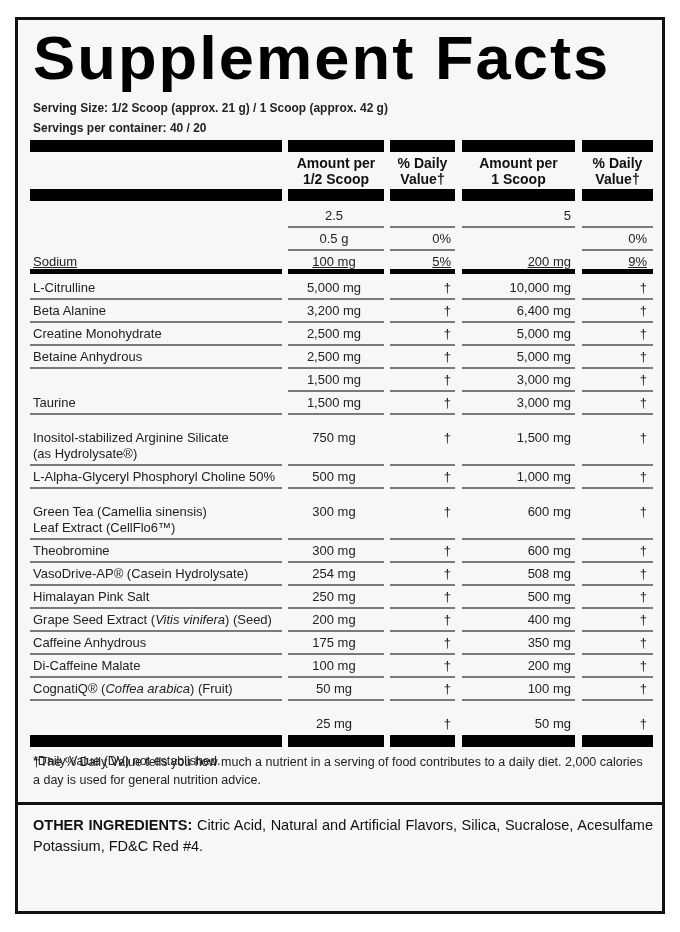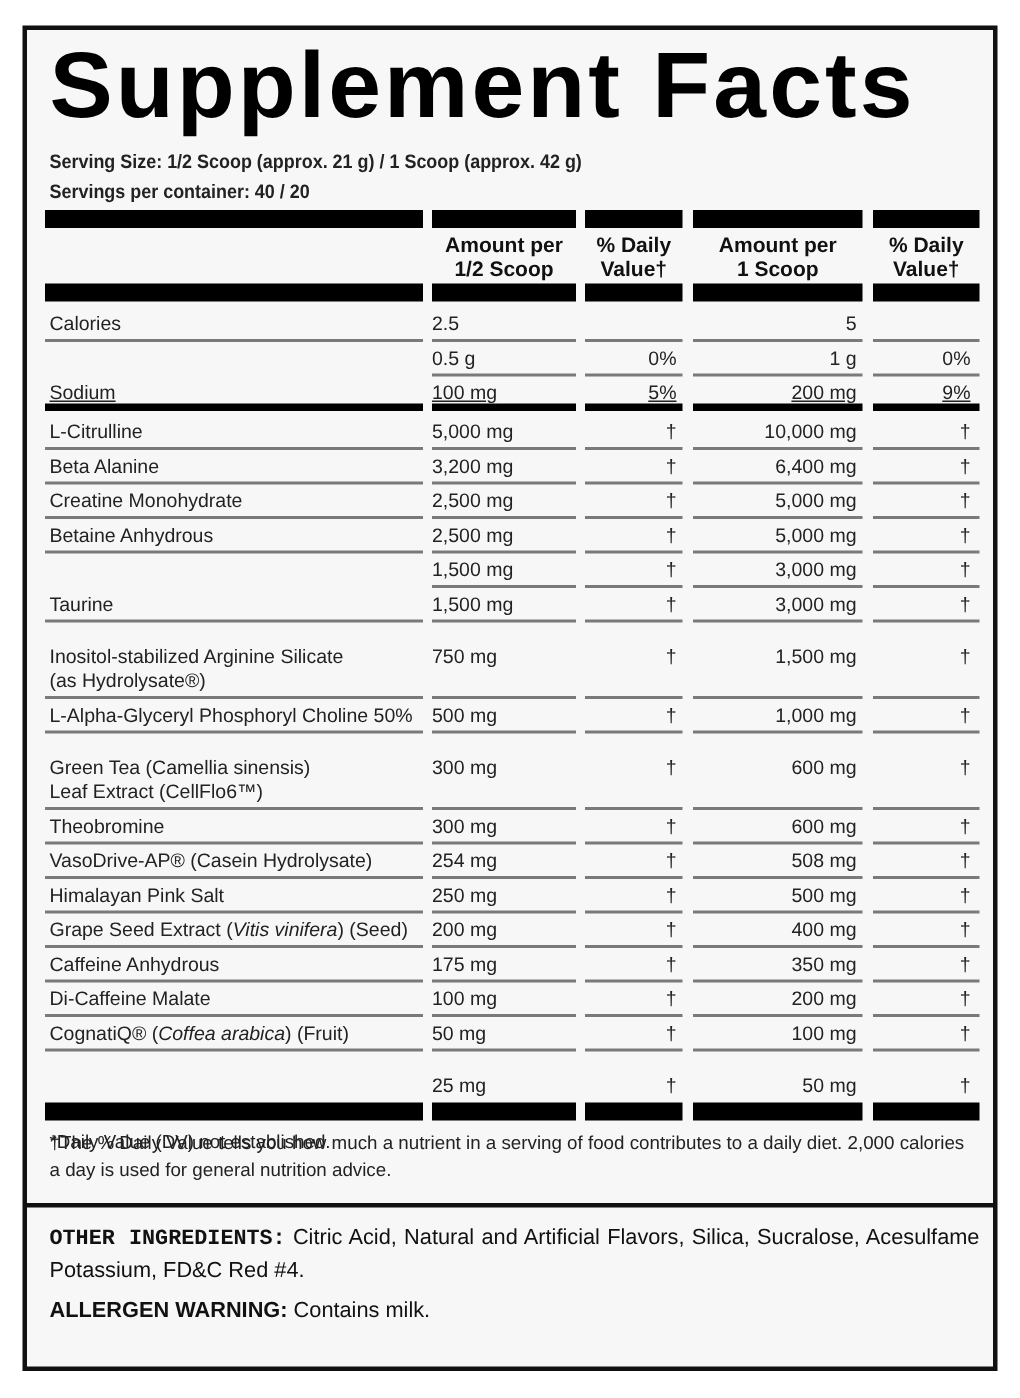--- a/index.html
+++ b/index.html
@@ -14,31 +14,31 @@
   .bars { position: absolute; left: 12px; width: 623px; height: 12px; }
   .bars div { position: absolute; top: 0; height: 100%; background: #000; }
   .hdr { position: absolute; top: 135px; height: 35px; font-size: 14px; font-weight: bold;
          text-align: center; line-height: 16px; color: #111; }
   .rows { position: absolute; left: 12px; top: 185px; width: 623px; }
   .row { position: relative; height: 23px; font-size: 13px; color: #222; }
   .row.tall { height: 39px; margin-top: 12px; }
   .row .c { position: absolute; top: 0; height: 100%; box-sizing: border-box;
             border-bottom: 2px solid #7a7a7a; padding-top: 3px; line-height: 16px; }
   .row .c1 { left: 0; width: 252px; padding-left: 3px; }
-  .row .c2 { left: 258px; width: 96px; text-align: left; padding-right: 4px; }
+  .row .c2 { left: 258px; width: 96px; text-align: center; padding-right: 4px; }
   .row .c3 { left: 360px; width: 65px; text-align: right; padding-right: 4px; }
   .row .c4 { left: 432px; width: 113px; text-align: right; padding-right: 4px; }
   .row .c5 { left: 552px; width: 71px; text-align: right; padding-right: 6px; }
   .row.last-before-thick .c { border-bottom: 5px solid #000; text-decoration: underline; }
   .row.final .c { border-bottom: none; }
   .foot { position: absolute; left: 15px; width: 620px; font-size: 12.5px; color: #222; line-height: 18px; }
   .divider { position: absolute; left: 0; top: 782px; width: 644px; height: 3px; background: #111; }
   .other { position: absolute; left: 15px; top: 795px; width: 620px; font-size: 14.5px; line-height: 21px;
            color: #111; text-align: justify; }
-  .other b { font-weight: bold; font-family: Liberation Mono, monospace; }
+  .other b { font-weight: bold; }
   .allergen { position: absolute; left: 15px; top: 846px; font-size: 14.5px; color: #111; }
   i { font-style: italic; }
 </style>
 </head>
 <body>
 
 <div class="panel">
   <div class="title">Supplement Facts</div>
   <div class="serv" style="top:80px">Serving Size: 1/2 Scoop (approx. 21 g) / 1 Scoop (approx. 42 g)</div>
   <div class="serv" style="top:100px">Servings per container: 40 / 20</div>
@@ -71,30 +71,28 @@
   <div class="bars" style="top:169px">
     <div style="left:0;width:252px"></div>
       <div style="left:258px;width:96px"></div>
       <div style="left:360px;width:65px"></div>
       <div style="left:432px;width:113px"></div>
       <div style="left:552px;width:71px"></div>
   </div>
 
   <div class="rows" id="rows">
       <div class="row">
-        <div class="c c1 name"><span>Calories</span></div>
         <div class="c c2">2.5</div>
         <div class="c c3"></div>
         <div class="c c4">5</div>
         <div class="c c5"></div>
       </div>
       <div class="row">
         <div class="c c2">0.5 g</div>
         <div class="c c3">0%</div>
-        <div class="c c4">1 g</div>
         <div class="c c5">0%</div>
       </div>
       <div class="row last-before-thick">
         <div class="c c1 name"><span>Sodium</span></div>
         <div class="c c2">100 mg</div>
         <div class="c c3">5%</div>
         <div class="c c4">200 mg</div>
         <div class="c c5">9%</div>
       </div>
       <div style="height: 3px;"></div>
@@ -226,16 +224,13 @@
   </div>
 
   <div class="foot" style="top:733px">†The % Daily Value tells you how much a nutrient in a serving of food contributes to a daily diet. 2,000 calories a day is used for general nutrition advice.</div>
   <div class="foot" style="top:732px">*Daily Value (DV) not established.</div>
 
   <div class="divider"></div>
 
   <div class="other">
     <b>OTHER INGREDIENTS:</b><span> Citric Acid, Natural and Artificial Flavors, Silica, Sucralose, Acesulfame Potassium, FD&amp;C Red #4.</span>
   </div>
-  <div class="allergen">
-    <b>ALLERGEN WARNING:</b><span> Contains milk.</span>
-  </div>
 </div>
 
 </body></html>

